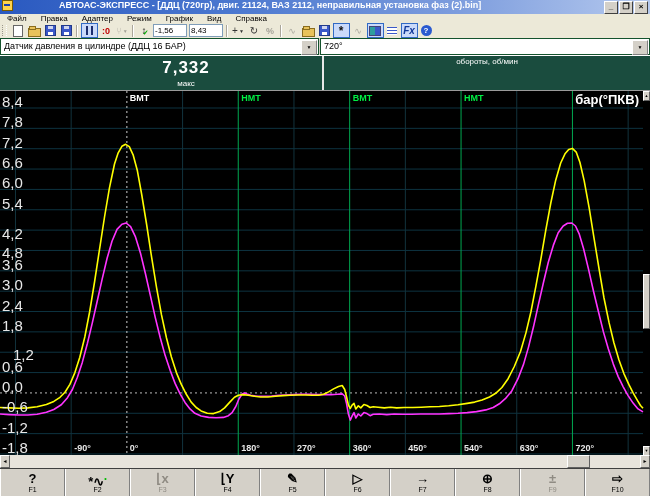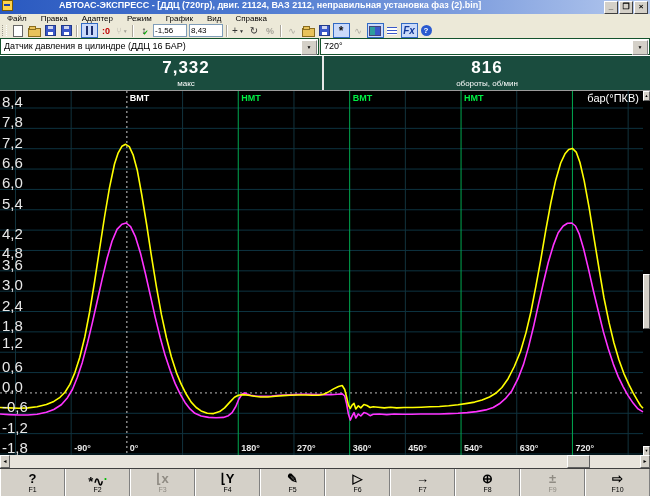--- a/index.html
+++ b/index.html
@@ -80,21 +80,21 @@
   .readout .big{font-size:17px;font-weight:bold;margin-top:2px;letter-spacing:1px;}
   .readout .small{font-size:8px;margin-top:1px;}
   #readout-divider{position:absolute;left:322px;top:0;width:2px;height:34px;background:#e8e8e8;}
 
   
   #chart{left:0;top:90px;width:650px;height:365px;background:#000;border-top:1px solid #9a9a9a;box-sizing:border-box;}
   #chart svg{position:absolute;left:0;top:0;}
   .ylab{position:absolute;left:2px;color:#e8e8e8;font-size:15px;font-weight:normal;line-height:10px;}
   .xlab{position:absolute;top:352px;color:#e8e8e8;font-size:9px;font-weight:bold;}
   .toplab{position:absolute;top:2px;font-size:9px;font-weight:bold;}
-  #unit-label{position:absolute;right:11px;top:1px;color:#fff;font-size:11px;font-weight:normal;}
+  #unit-label{position:absolute;right:11px;top:1px;color:#fff;font-size:13px;font-weight:bold;}
   
   #vscroll{position:absolute;right:0;top:0;width:7px;height:365px;}
   #vscroll .sb-btn{position:absolute;left:0;width:7px;height:10px;background:#d4d0c8;
      border:1px solid;border-color:#fff #606060 #606060 #fff;box-sizing:border-box;
      font-size:4px;text-align:center;line-height:8px;color:#000;}
   #vscroll .thumb{position:absolute;left:0;top:183px;width:7px;height:55px;background:#d4d0c8;
      border:1px solid;border-color:#fff #606060 #606060 #fff;box-sizing:border-box;}
 
   
   #hscroll{left:0;top:455px;width:650px;height:13px;background:#e8e4dc;}
@@ -221,21 +221,20 @@
   </div>
 </div>
 
 <div class="abs" id="readouts">
   <div class="readout" style="left:0;width:372px;">
     <div class="big">7,332</div>
     <div class="small">макс</div>
   </div>
   <div id="readout-divider"></div>
   <div class="readout" style="left:324px;width:326px;">
-    <div class="big">816</div>
     <div class="small">обороты, об/мин</div>
   </div>
 </div>
 
 <div class="abs" id="chart">
   <svg id="plot" width="650" height="365">
       <line x1="0" y1="17" x2="643" y2="17" stroke="#0d3340" stroke-width="1"></line>
       <line x1="0" y1="37.35199999999999" x2="643" y2="37.35199999999999" stroke="#0d3340" stroke-width="1"></line>
       <line x1="0" y1="57.70399999999998" x2="643" y2="57.70399999999998" stroke="#0d3340" stroke-width="1"></line>
       <line x1="0" y1="78.05599999999997" x2="643" y2="78.05599999999997" stroke="#0d3340" stroke-width="1"></line>
@@ -274,21 +273,21 @@
       <div class="ylab" style="top: 46.704px;">7,2</div>
       <div class="ylab" style="top: 67.056px;">6,6</div>
       <div class="ylab" style="top: 87.408px;">6,0</div>
       <div class="ylab" style="top: 107.76px;">5,4</div>
       <div class="ylab" style="top: 128.112px; margin-top: 29px;">4,8</div>
       <div class="ylab" style="top: 138px;">4,2</div>
       <div class="ylab" style="top: 168.816px;">3,6</div>
       <div class="ylab" style="top: 189.168px;">3,0</div>
       <div class="ylab" style="top: 209.52px;">2,4</div>
       <div class="ylab" style="top: 229.872px;">1,8</div>
-      <div class="ylab" style="top: 247px;">1,2</div>
+      <div class="ylab" style="top: 259px; margin-left: 11px;">1,2</div>
       <div class="ylab" style="top: 270.576px;">0,6</div>
       <div class="ylab" style="top: 290.928px;">0,0</div>
       <div class="ylab" style="top: 311.28px;">-0,6</div>
       <div class="ylab" style="top: 331.632px;">-1,2</div>
       <div class="ylab" style="top: 351.984px;">-1,8</div>
       <div class="xlab" style="left: 74.1694px;">-90°</div>
       <div class="xlab" style="left: 129.867px;">0°</div>
       <div class="xlab" style="left: 185.565px; margin-top: 45px;">90°</div>
       <div class="xlab" style="left: 241.263px;">180°</div>
       <div class="xlab" style="left: 296.961px;">270°</div>

